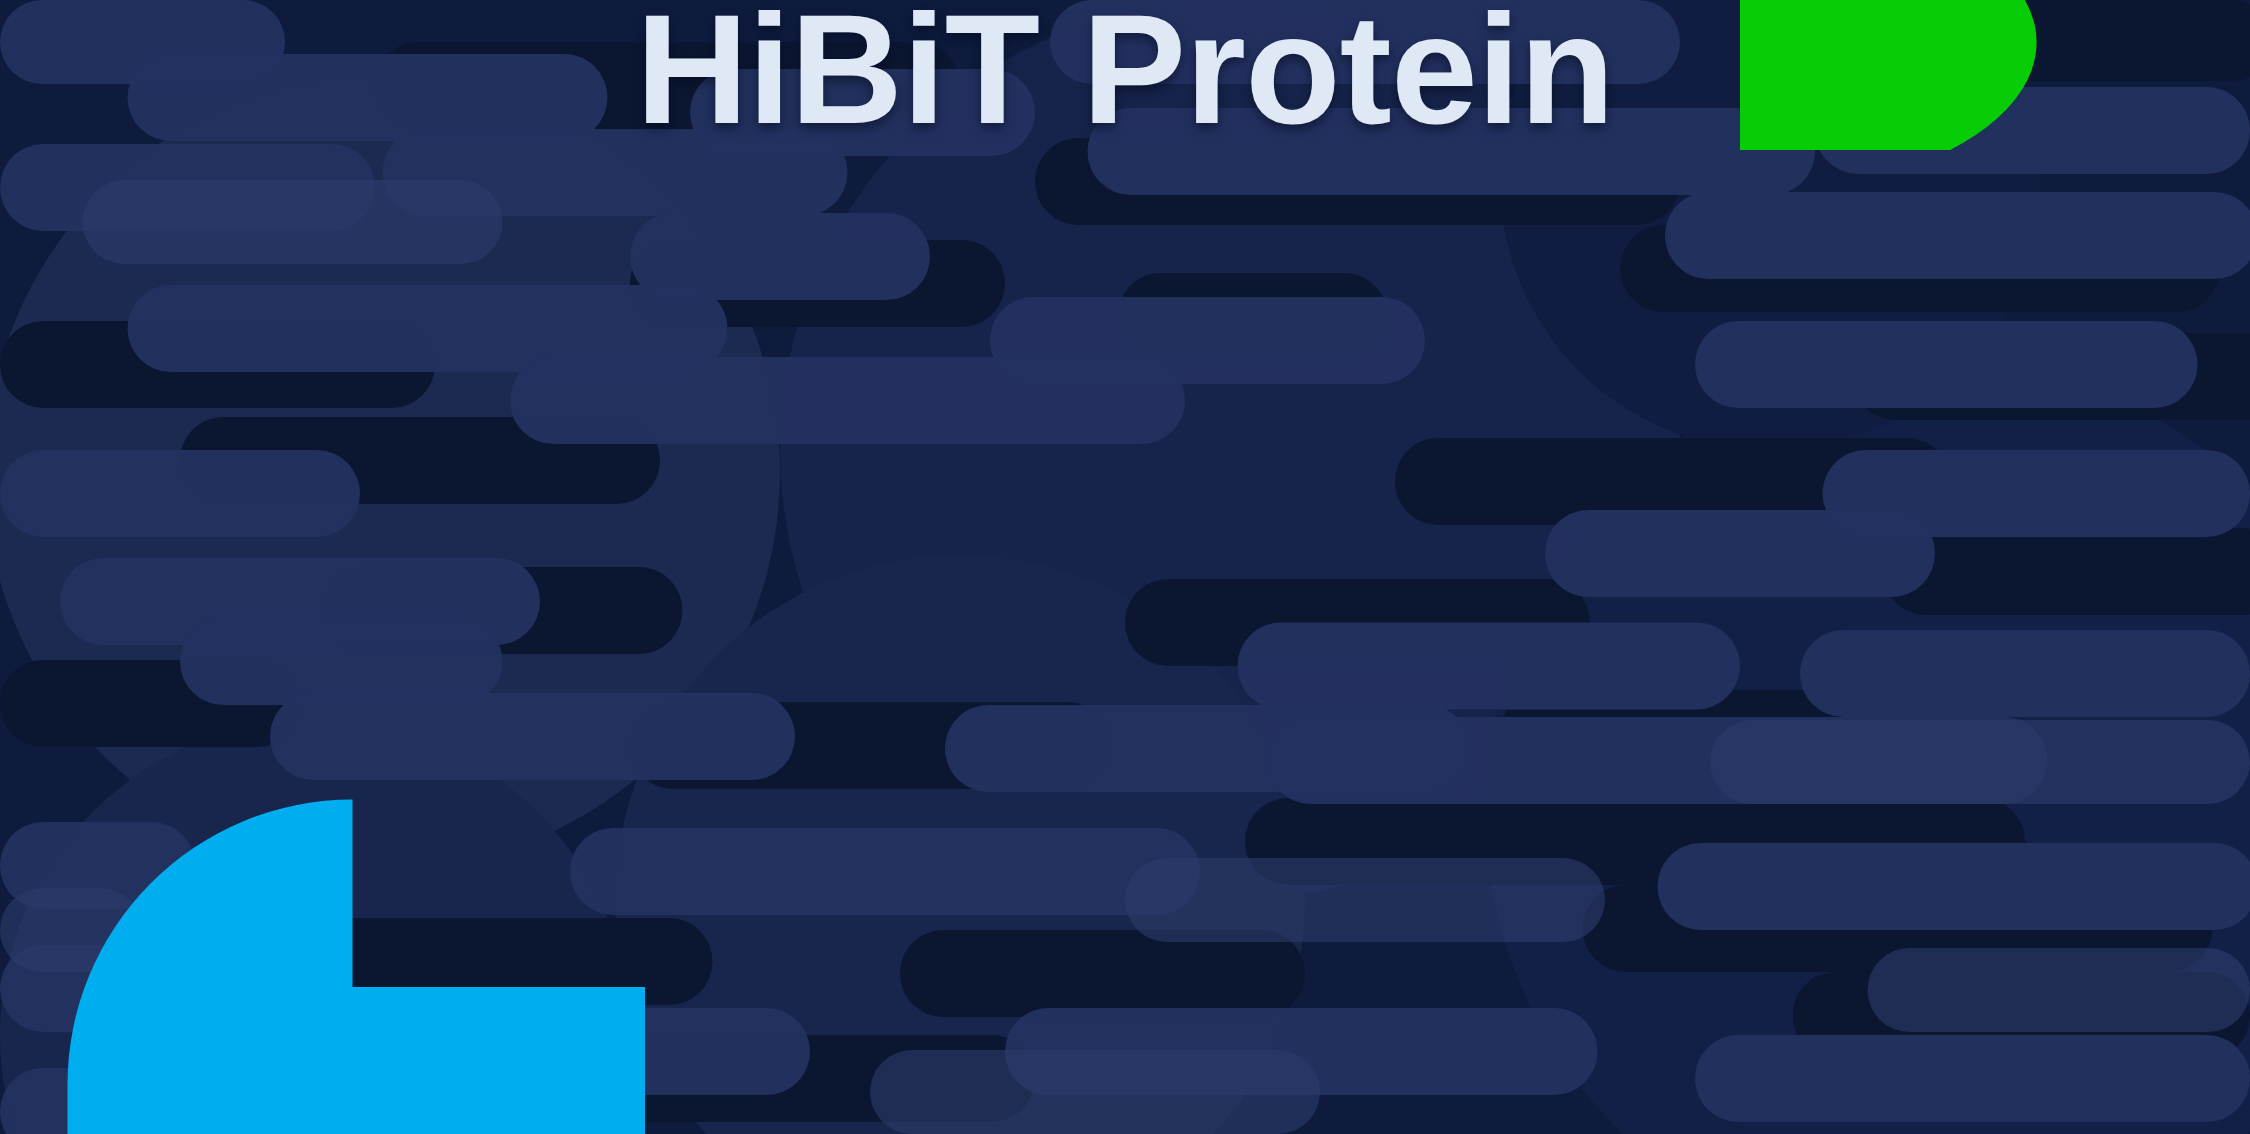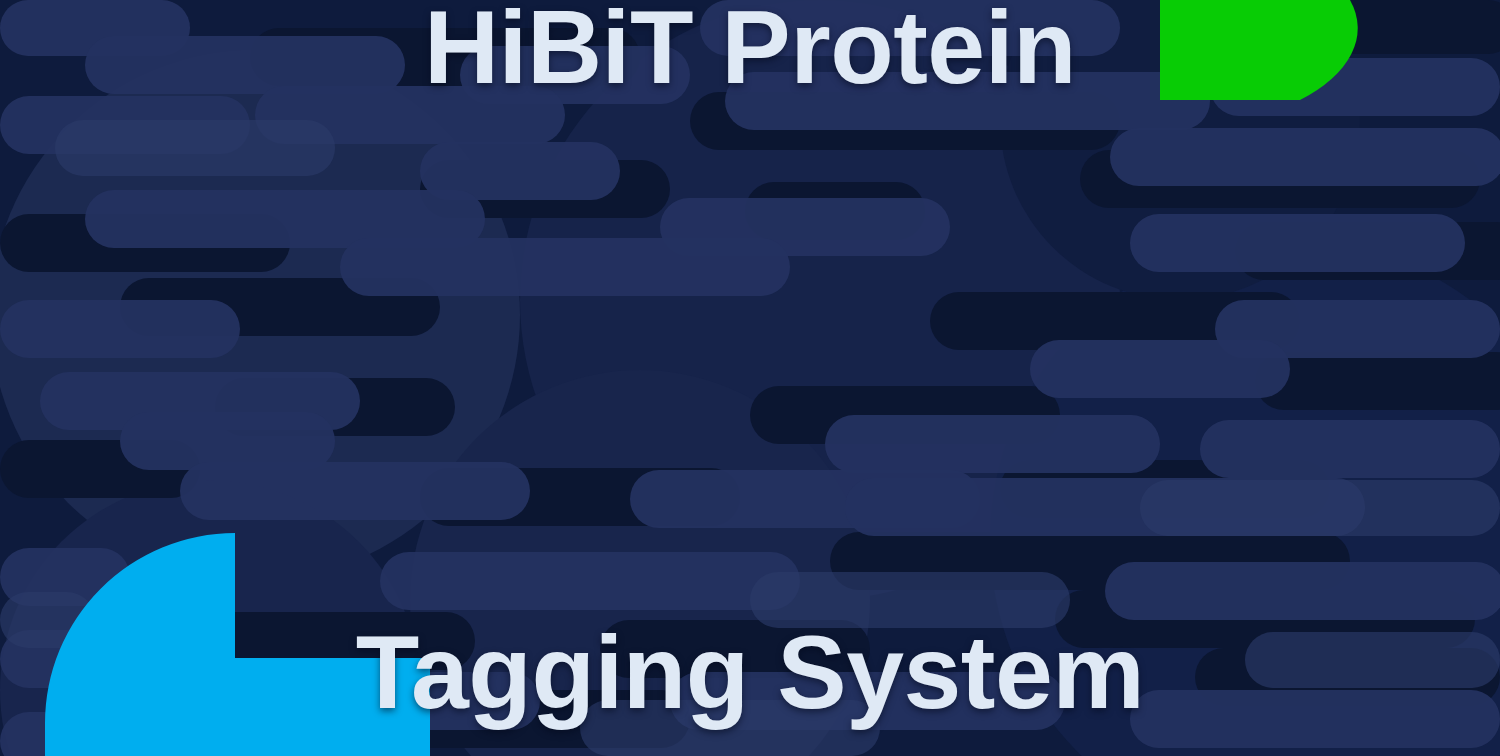--- a/index.html
+++ b/index.html
@@ -26,23 +26,24 @@
   
   #title-block {
     position: absolute;
     left: 0;
     top: 0;
     width: 1500px;
     height: 756px;
     display: flex;
     flex-direction: column;
     align-items: center;
-    justify-content: space-between;
+    justify-content: flex-start;
     z-index: 40;
     pointer-events: none;
+    gap: 44px;
   }
   .title-line {
     color: #dfe9f5;
     font-family: "Liberation Sans", sans-serif;
     font-weight: bold;
     font-size: 104px;
     line-height: 131px;
     letter-spacing: -0.5px;
     text-align: center;
     white-space: nowrap;
@@ -158,16 +159,15 @@
     <svg width="1500" height="756" viewBox="0 0 1500 756" aria-hidden="true">
 
       <path d="M 1160 0 L 1160 100 L 1300 100 A 190 100 0 0 0 1350 0 Z" fill="#08CC05"></path>
 
       <path d="M 235 533 A 190 190 0 0 0 45 723 L 45 756 L 430 756 L 430 658 L 235 658 Z" fill="#00AEEF"></path>
     </svg>
   </div>
 
   <div id="title-block">
     <div class="title-line shift">HiBiT Protein</div>
-    <div class="title-line shift">Tagging System</div>
   </div>
 
 </div>
 
 </body></html>

